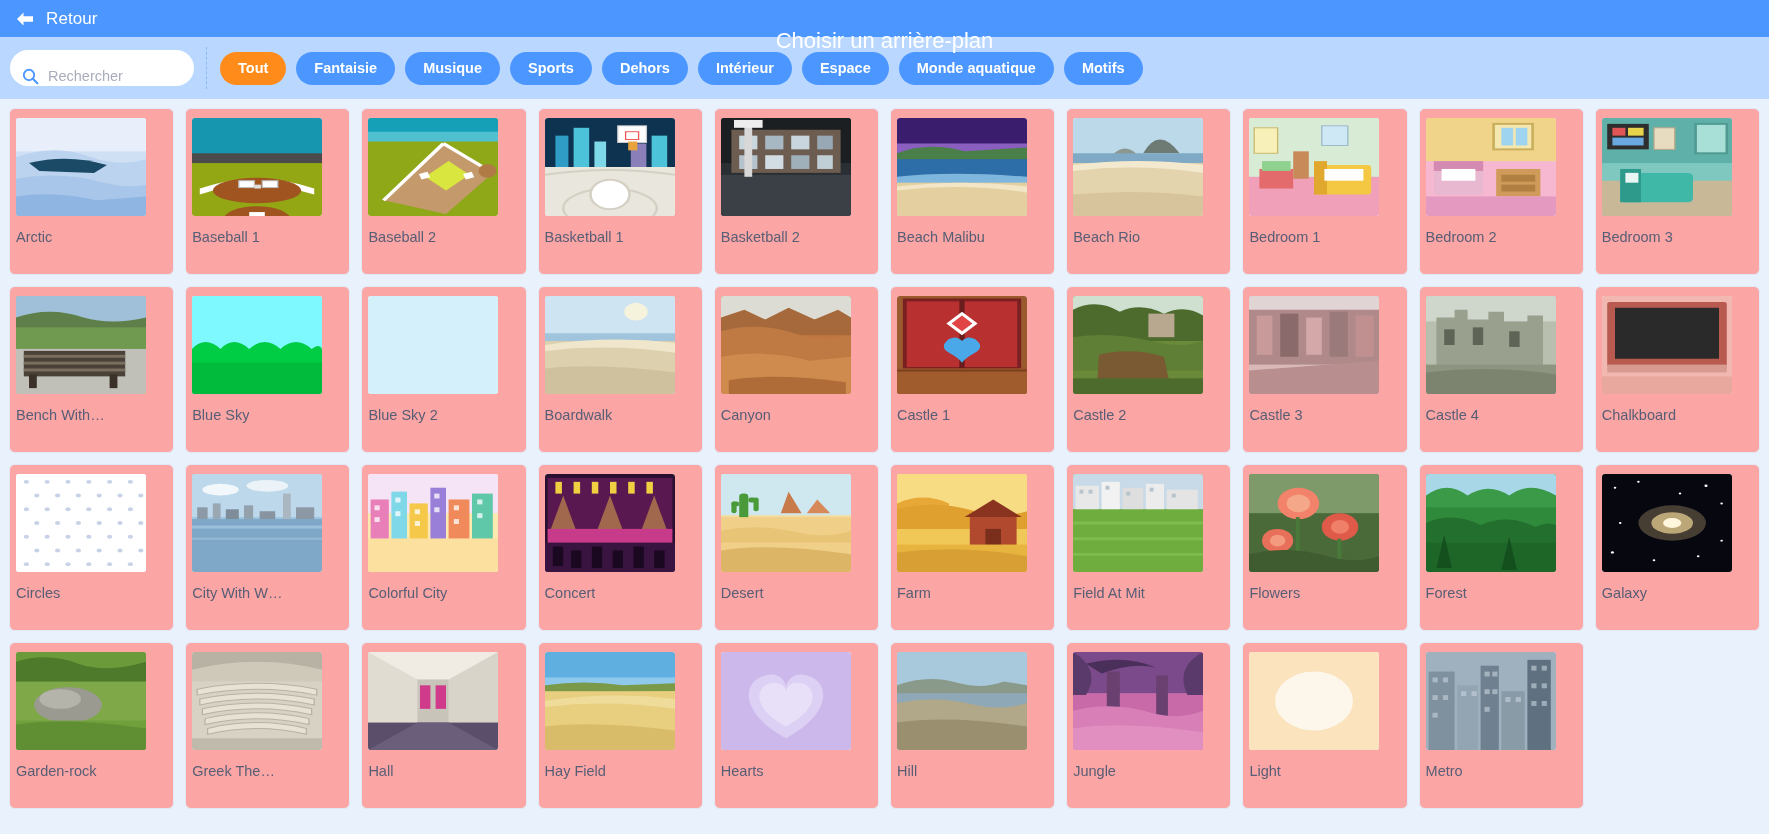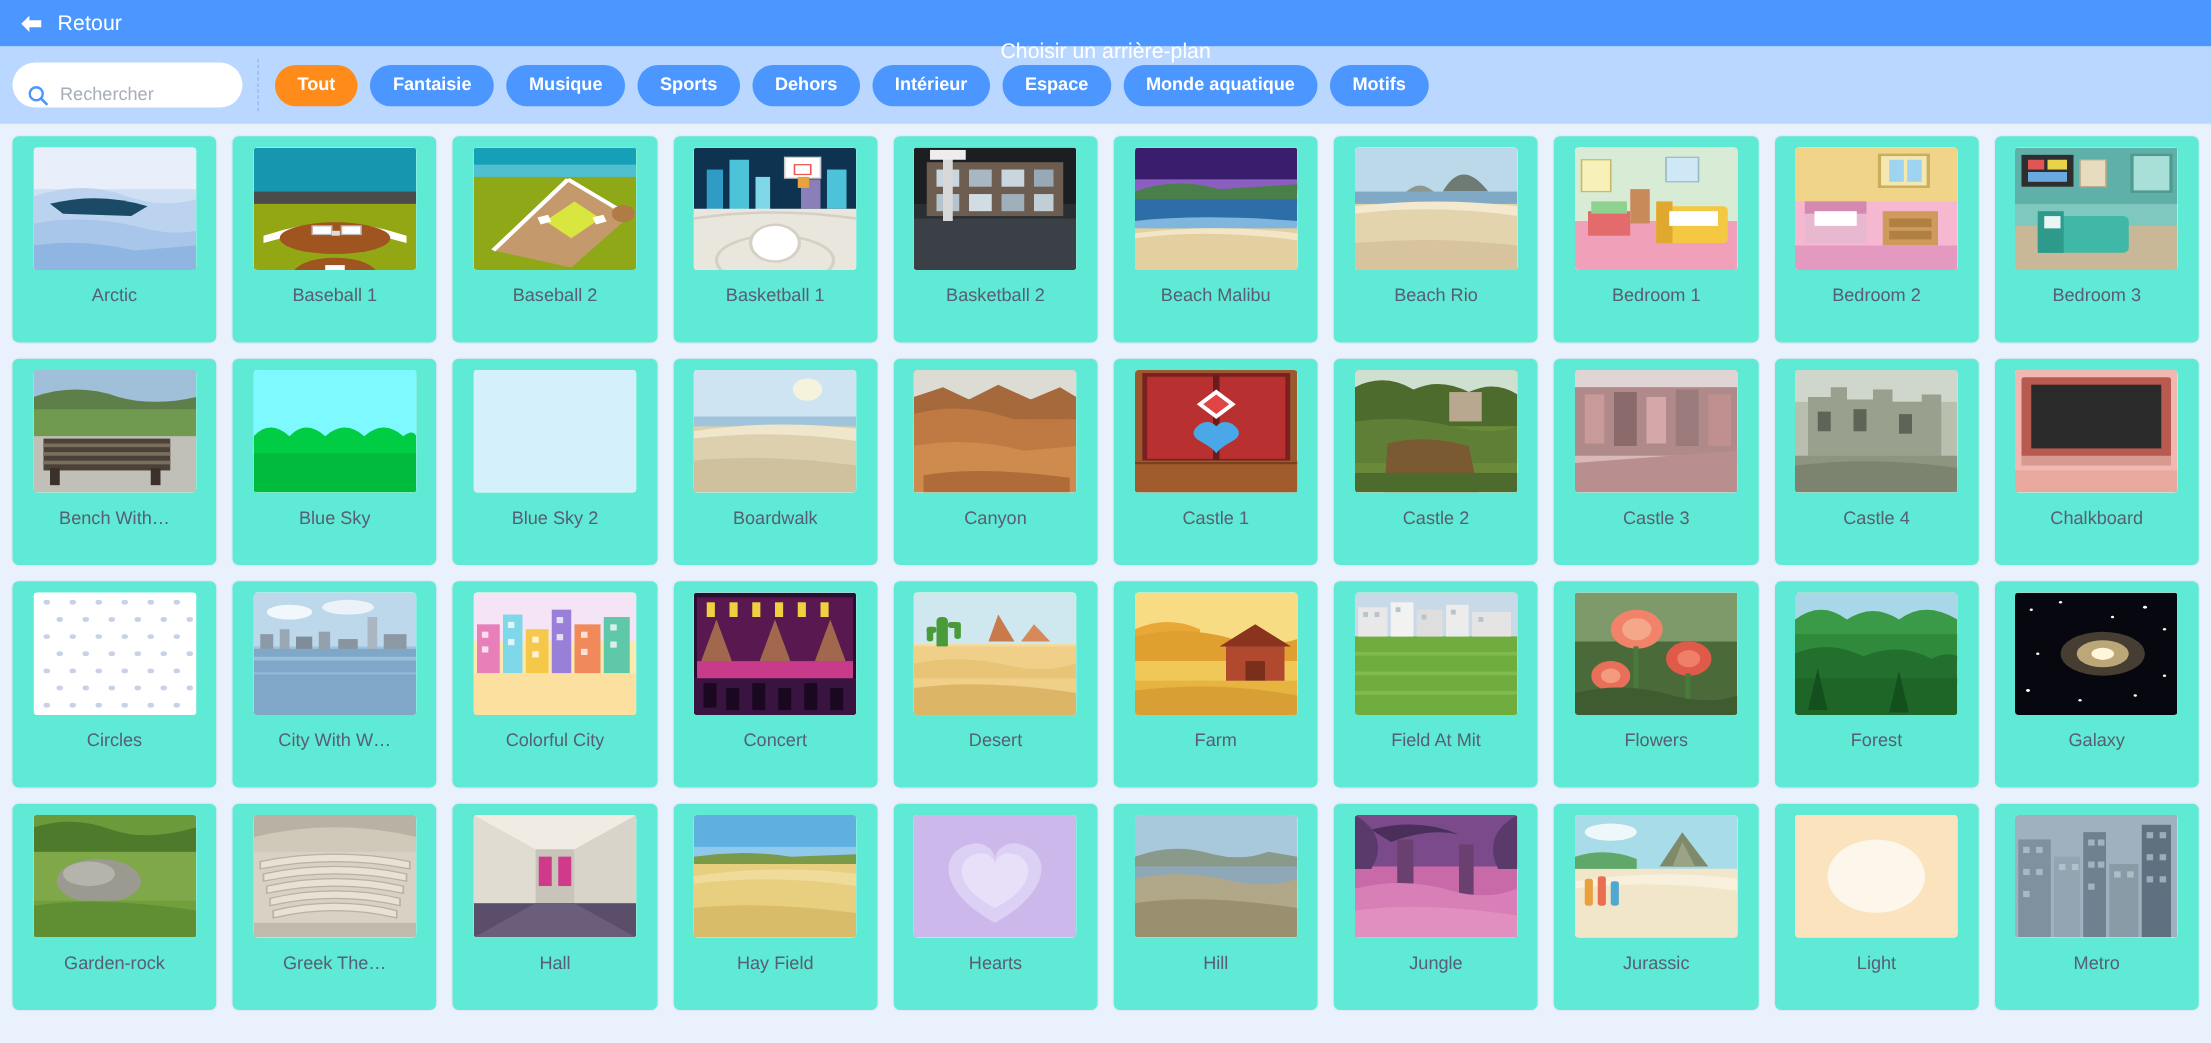--- a/index.html
+++ b/index.html
@@ -31,21 +31,21 @@
   .back-arrow { width: 22px; height: 20px; display:block; }
   .back-label {
     font-size: 17px;
     color: #fff;
     letter-spacing: .1px;
   }
   .header-title {
     position: absolute;
     left: 0; right: 0;
     text-align: center;
-    font-size: 17px;
+    font-size: 22px;
     color: #fff;
     pointer-events: none;
     margin-top: 44px;
   }
 
   
   .filterbar {
     height: 62px;
     background: #b9d7ff;
     display: flex;
@@ -106,28 +106,28 @@
     flex: 1 1 auto;
     overflow: hidden;
     padding: 9px 9px 0 9px;
   }
   .grid {
     display: grid;
     grid-template-columns: repeat(10, 1fr);
     gap: 11px;
   }
   .card {
-    background: #5eead4;
+    background: #fca5a5;
     border: 1px solid #e2e8f5;
     border-radius: 6px;
     padding: 9px 6px 0 6px;
     height: 167px;
     display: flex;
     flex-direction: column;
-    align-items: center;
+    align-items: flex-start;
     cursor: pointer;
   }
   .thumb {
     width: 130px;
     height: 98px;
     border-radius: 3px;
     overflow: hidden;
     display: block;
     background: #fff;
   }
@@ -841,38 +841,20 @@
     <rect x="64" y="24" width="9" height="52" fill="#6a4070"></rect>
     <path d="M0 60 Q30 50 60 62 Q82 70 100 60 L100 100 L0 100Z" fill="#d87fb8"></path>
     <path d="M0 78 Q40 70 100 82 L100 100 L0 100Z" fill="#e08fc0"></path>
           </svg>
         </div>
         <div class="card-label">Jungle</div>
       </div>
       <div class="card">
         <div class="thumb">
           <svg viewBox="0 0 100 100" preserveAspectRatio="none">
-            <rect width="100" height="100" fill="#efe2c4"></rect>
-    <rect width="100" height="44" fill="#a8dce8"></rect>
-    <ellipse cx="22" cy="14" rx="16" ry="7" fill="#fff" opacity=".8"></ellipse>
-    <path d="M52 42 L66 14 L82 42Z" fill="#7f8a6a"></path>
-    <path d="M60 42 L66 22 L74 42Z" fill="#9aa484"></path>
-    <path d="M0 34 Q20 26 38 36 L38 46 L0 46Z" fill="#5fa86a"></path>
-    <rect y="44" width="100" height="56" fill="#f2e6ca"></rect>
-    <path d="M0 60 Q50 52 100 62 L100 52 Q50 44 0 54Z" fill="#f8f0dc"></path>
-    <rect x="6" y="52" width="5" height="22" rx="2" fill="#e8a040"></rect>
-    <rect x="14" y="50" width="5" height="24" rx="2" fill="#e87050"></rect>
-    <rect x="22" y="54" width="5" height="20" rx="2" fill="#50a8d0"></rect>
-          </svg>
-        </div>
-        <div class="card-label">Jurassic</div>
-      </div>
-      <div class="card">
-        <div class="thumb">
-          <svg viewBox="0 0 100 100" preserveAspectRatio="none">
             <rect width="100" height="100" fill="#fae3bd"></rect>
     <circle cx="50" cy="50" r="30" fill="#fdf6ea"></circle>
           </svg>
         </div>
         <div class="card-label">Light</div>
       </div>
       <div class="card">
         <div class="thumb">
           <svg viewBox="0 0 100 100" preserveAspectRatio="none">
             <rect width="100" height="100" fill="#b0bcc8"></rect>

